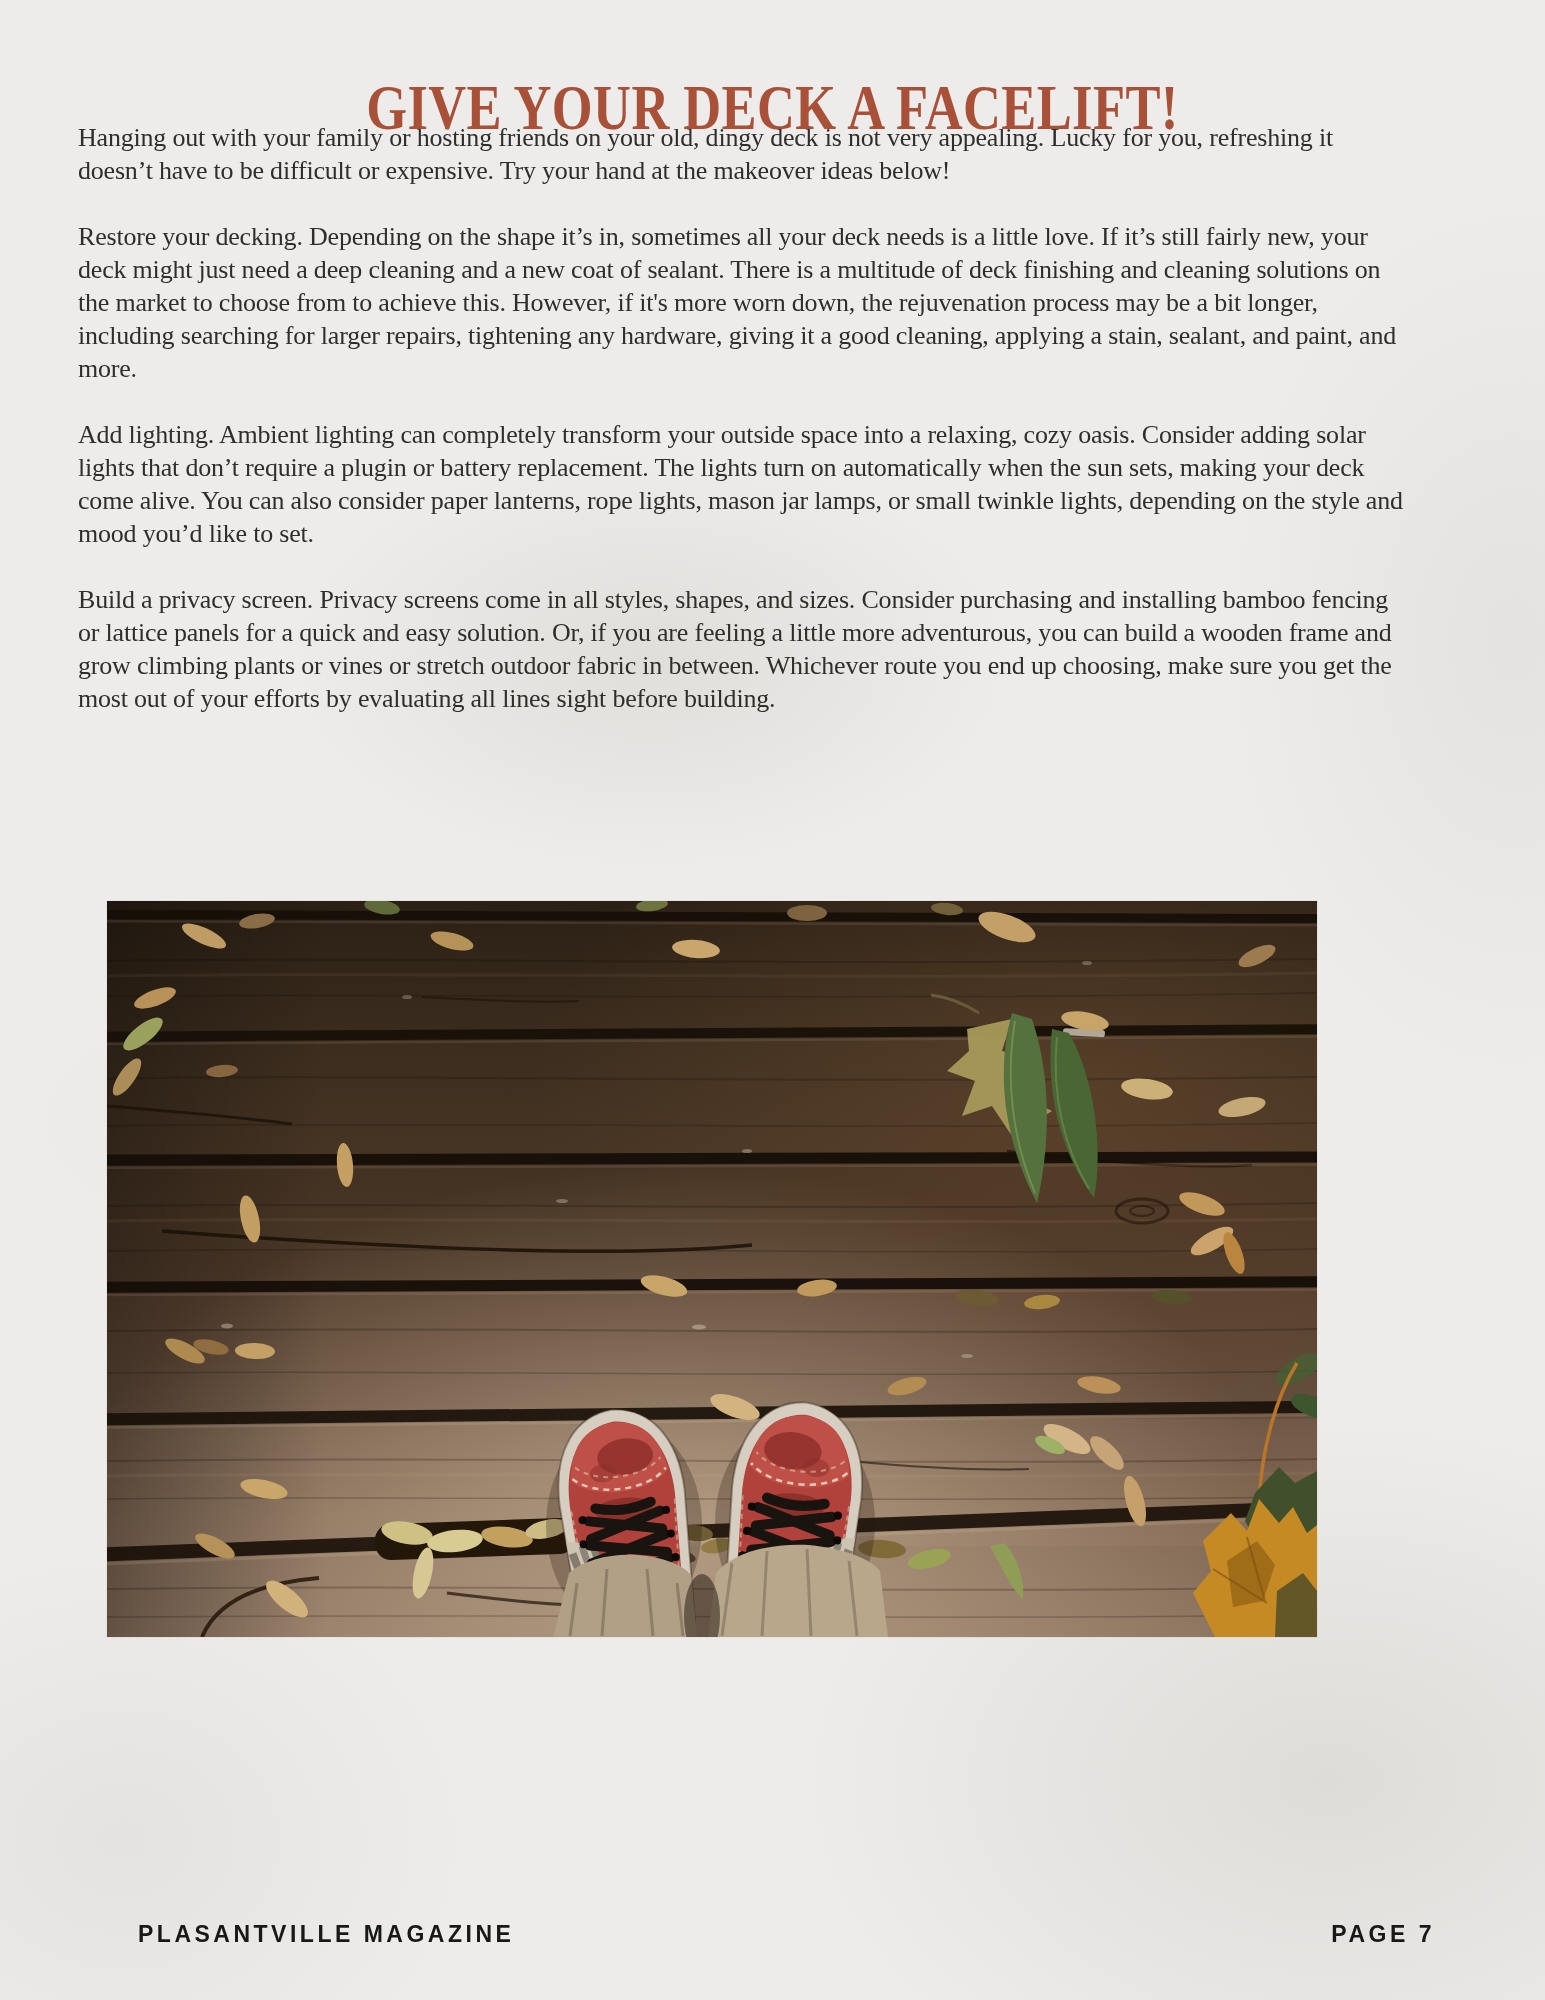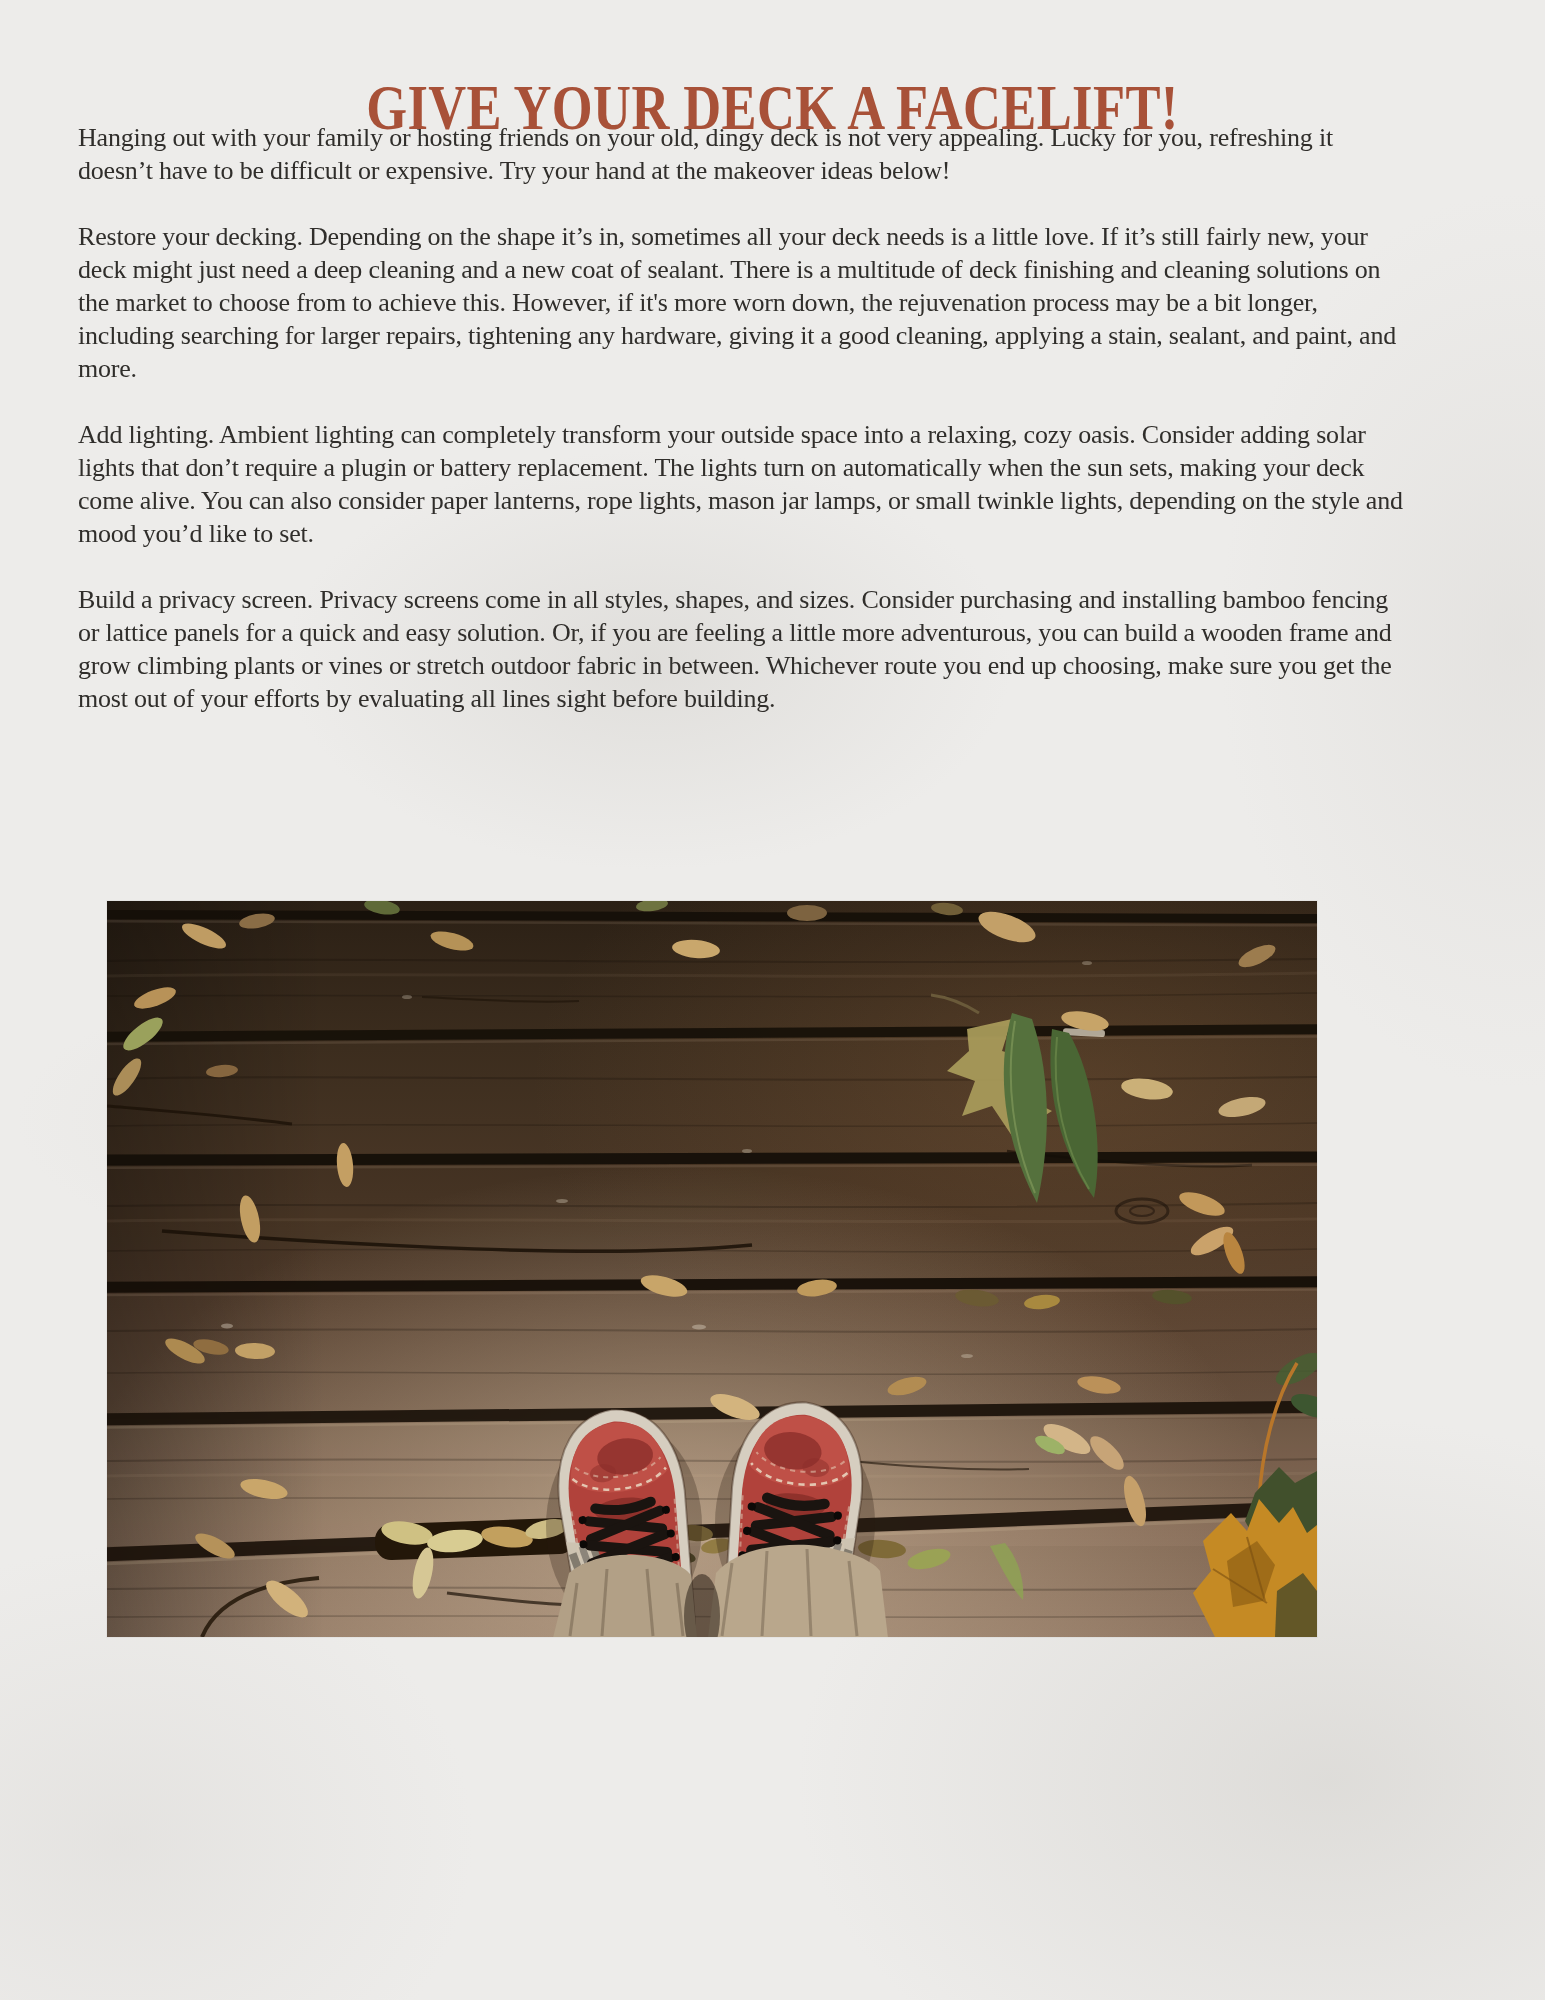--- a/index.html
+++ b/index.html
@@ -285,14 +285,18 @@
         <path d="M1190,462 C1168,498 1155,548 1152,600" stroke="#b8762a" stroke-width="3.5" fill="none"></path>
         <polygon points="1148,592 1172,566 1188,582 1210,570 1210,700 1178,682 1158,656 1138,620" fill="#41502c"></polygon>
         <polygon points="1096,640 1124,612 1140,630 1152,598 1172,622 1186,606 1200,632 1210,624 1210,736 1108,736 1086,692 1104,670" fill="#c58a24"></polygon>
         <polygon points="1120,660 1150,640 1168,664 1156,700 1126,706" fill="#8a5c12" opacity="0.65"></polygon>
         <polygon points="1170,690 1196,672 1210,690 1210,736 1168,736" fill="#4a4a28" opacity="0.8"></polygon>
         <path d="M1106,668 L1160,702 M1140,636 L1158,700" stroke="#7a4e10" stroke-width="2" opacity="0.6" fill="none"></path>
       </g>
     </svg>
   </div>
 
+  <div class="footer">
+    <span class="mag">PLASANTVILLE MAGAZINE</span>
+    <span class="pg">PAGE 7</span>
+  </div>
 
 </div>
 
 </body></html>

